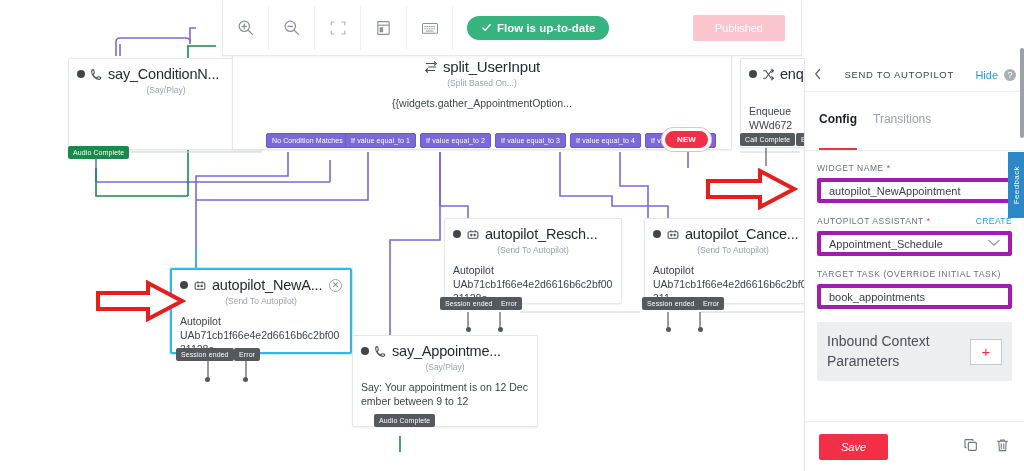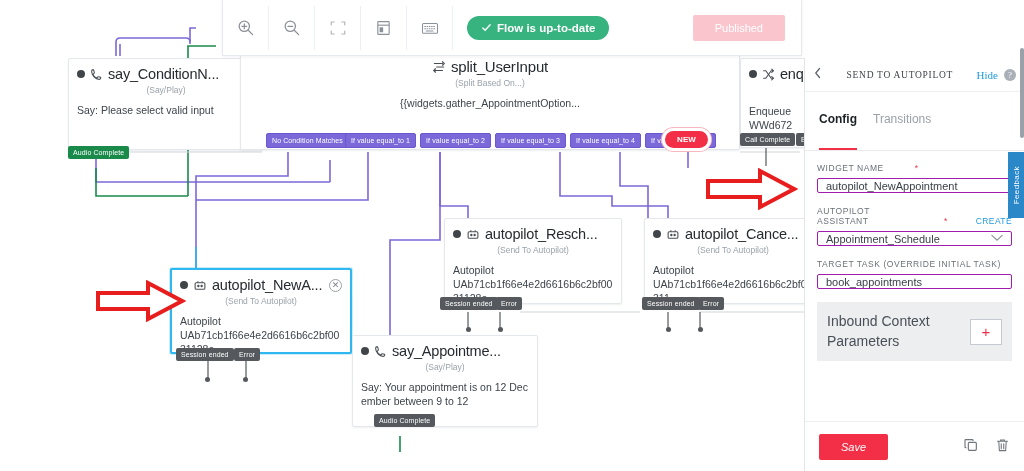--- a/index.html
+++ b/index.html
@@ -130,21 +130,20 @@
     width: 220px; height: 413px;
     background: #ffffff;
     border-left: 1px solid #e1e4e9;
     z-index: 40;
     display: flex; flex-direction: column;
   }
   #panel-head {
     height: 34px; display: flex; align-items: center;
     padding: 0 8px; gap: 6px;
     border-bottom: 1px solid #eef0f3;
-    font-family: Liberation Serif, serif;
   }
   #panel-back { color:#5a6068; font-size: 14px; }
   #panel-title {
     flex: 1 1 auto; text-align: center;
     font-size: 9.5px; color: #3f454c; letter-spacing: .7px;
   }
   #panel-hide { font-size: 11px; color: #1f9bde; }
   #panel-help {
     width: 12px; height: 12px; border-radius: 50%;
     background: #a9b0b8; color: #fff; font-size: 9px;
@@ -152,26 +151,26 @@
   }
   #tabs {
     display: flex; gap: 16px; padding: 8px 14px 0 14px;
     border-bottom: 1px solid #ececec;
   }
   .tab { font-size: 12px; color: #9aa1a9; padding-bottom: 22px; margin-top: 12px; }
   .tab.active { color: #1c2126; border-bottom: 2px solid #f22f46; font-weight: bold; }
   #panel-body { flex: 1 1 auto; padding: 12px 12px 0 12px; overflow: hidden; position: relative; }
   .field-label {
     font-size: 8.5px; color: #6b7178; letter-spacing: .55px;
-    margin-bottom: 5px; display: flex; align-items: flex-end; gap: 28px;
+    margin-bottom: 5px; display: flex; align-items: flex-start;
   }
   .req { color: #f22f46; margin-left: 3px; }
   .field-link { margin-left: auto; color: #1f9bde; font-size: 8.5px; letter-spacing:.4px; }
   .input {
-    width: 100%; height: 15px; border: 1px solid #a21caf;
+    width: 100%; height: 25px; border: 4px solid #a21caf;
     border-radius: 2px; background: #fff;
     font-size: 11px; color: #3b4149;
     padding: 0 8px; display: flex; align-items: center;
     margin-bottom: 13px;
   }
   .input.select { justify-content: space-between; }
   .chev { color: #8d949c; font-size: 9px; }
   #inbound {
     background: #eceef0; padding: 10px 10px;
     display: flex; align-items: center; gap: 8px;
@@ -268,25 +267,24 @@
       <div class="node-head">
         <span class="dot"></span>
         <span class="node-ico">
           <svg width="13" height="13" viewBox="0 0 24 24" fill="none" stroke="#4a4f55" stroke-width="2" stroke-linecap="round">
               <path d="M6 3c1 0 2 5 2 6s-2 1-2 3 4 6 6 6 2-2 3-2 5 1 5 2-1 3-3 3C10 21 3 14 3 6c0-2 2-3 3-3z"></path>
             </svg>
         </span>
         <span class="node-title">say_ConditionN...</span>
       </div>
       <div class="node-sub">(Say/Play)</div>
-      <div class="node-body">Say: Please select valid input</div>
     </div>
     <div class="pill green" style="left:68px; top:146px;">Audio Complete</div>
 
-    <div class="node" style="left:240px; top:50px; width:500px; height:100px; background:#fff;">
+    <div class="node" style="left:232px; top:50px; width:500px; height:100px; background:#fff;">
       <div class="node-head" style="justify-content:center;">
         <span class="node-ico">
           <svg width="14" height="14" viewBox="0 0 24 24" fill="none" stroke="#4a4f55" stroke-width="2" stroke-linecap="round">
               <path d="M4 6h14M8 12h12M4 18h14"></path>
               <path d="M18 3l3 3-3 3"></path>
               <path d="M6 15l-3 3 3 3"></path>
             </svg>
         </span>
         <span class="node-title" style="flex:0 0 auto; font-size:15px;">split_UserInput</span>
       </div>

